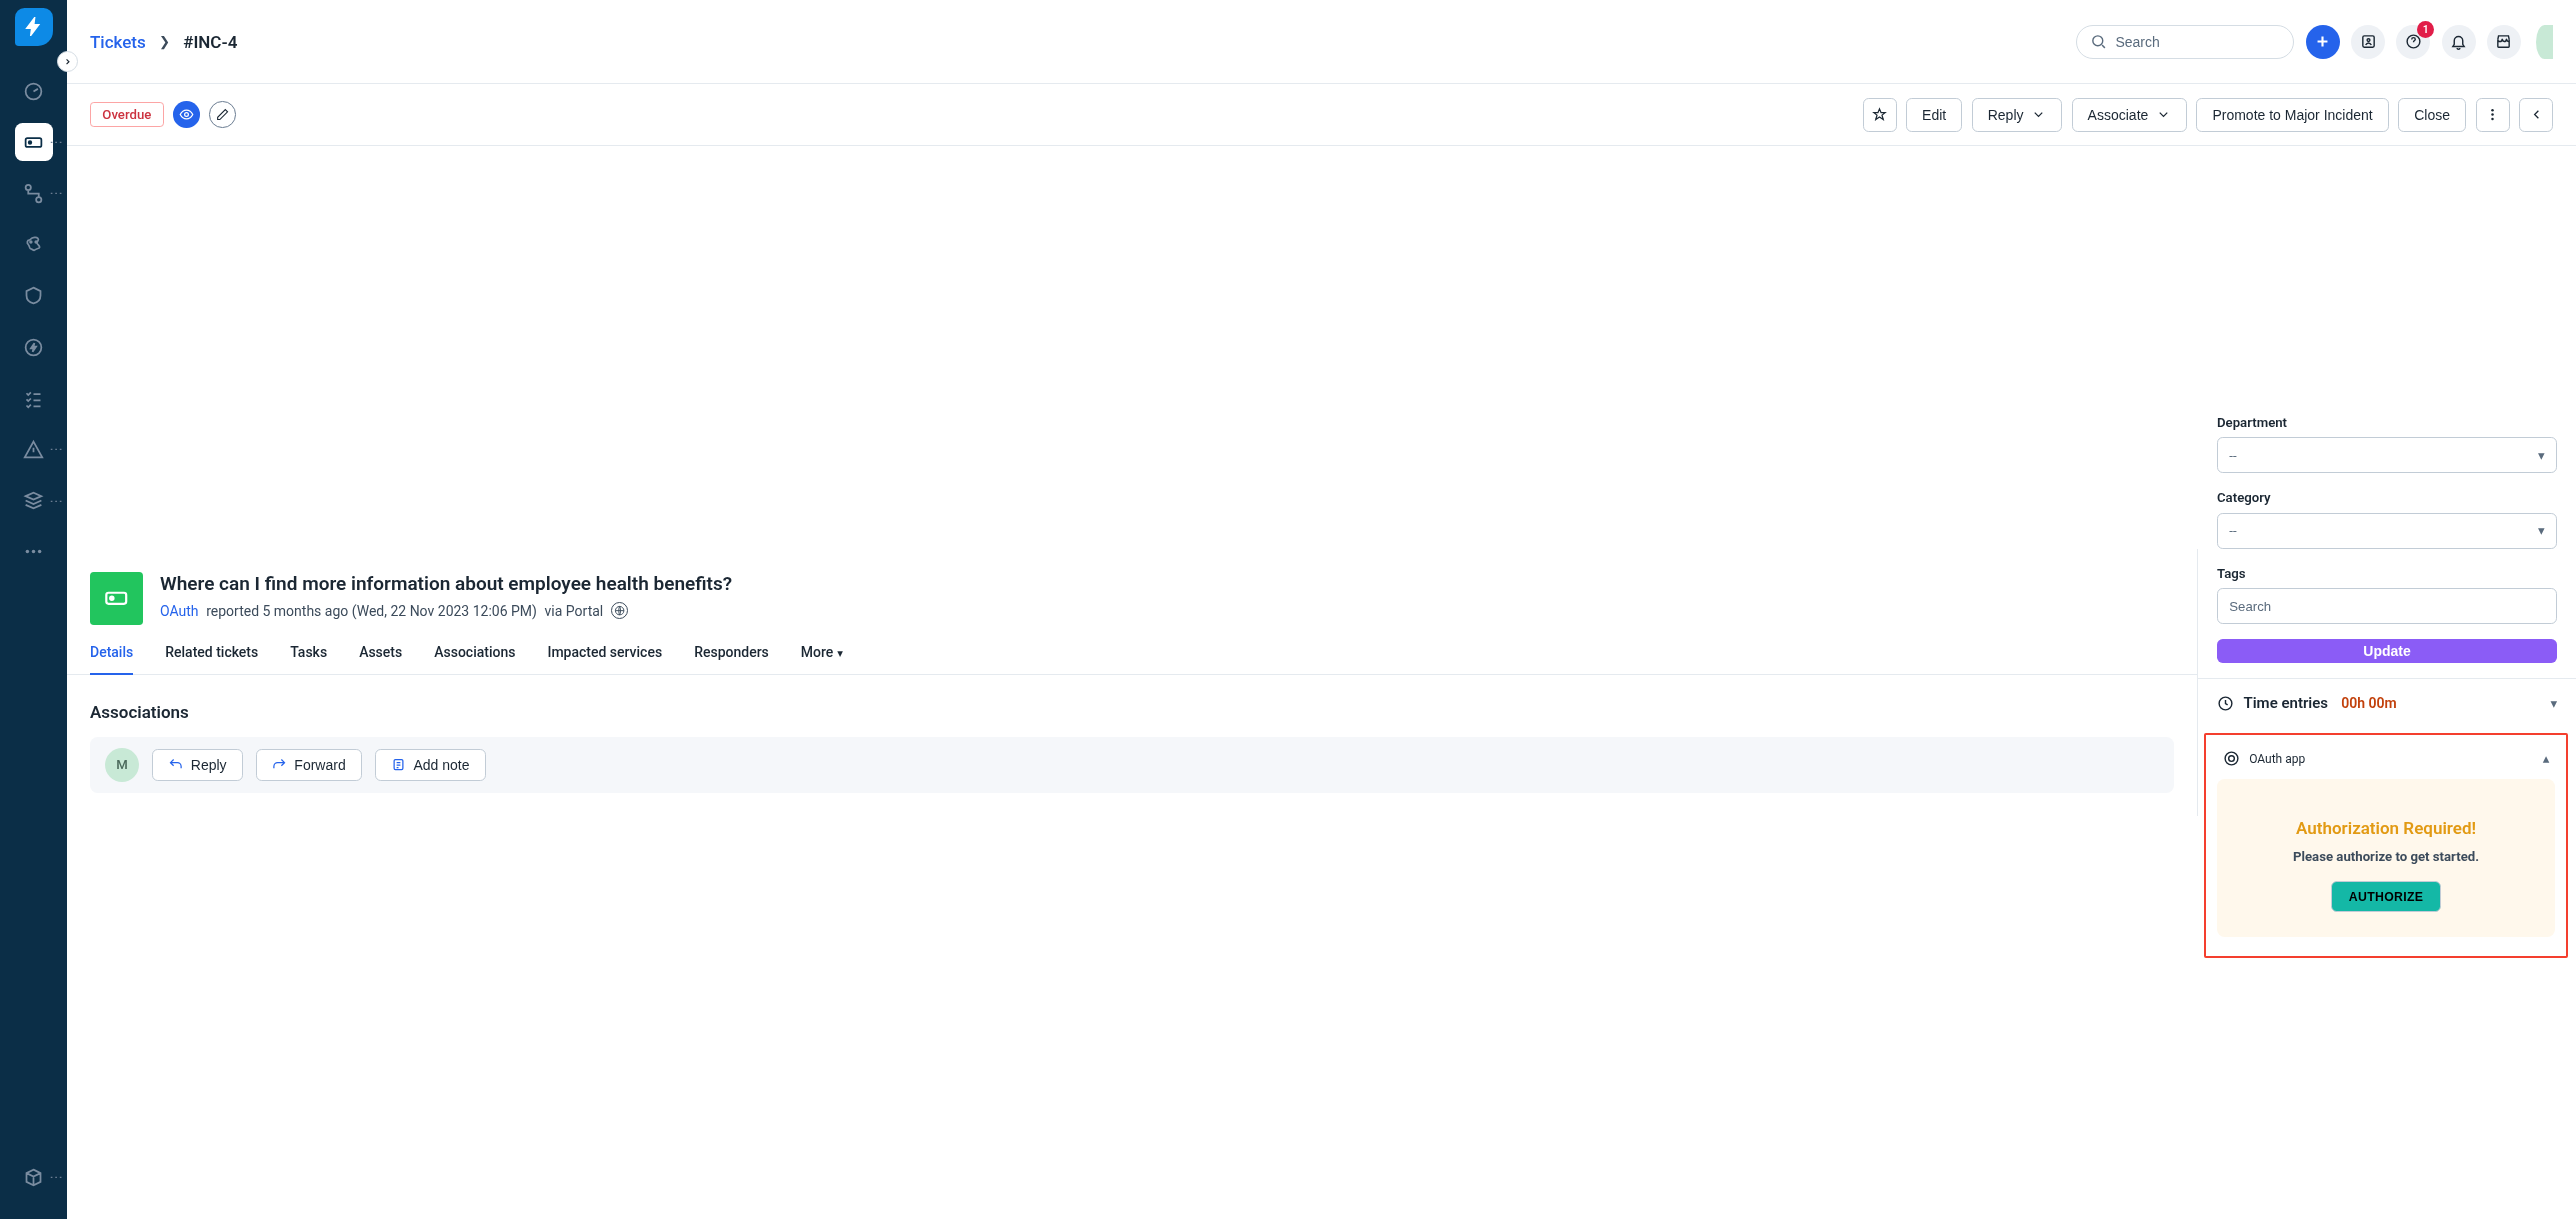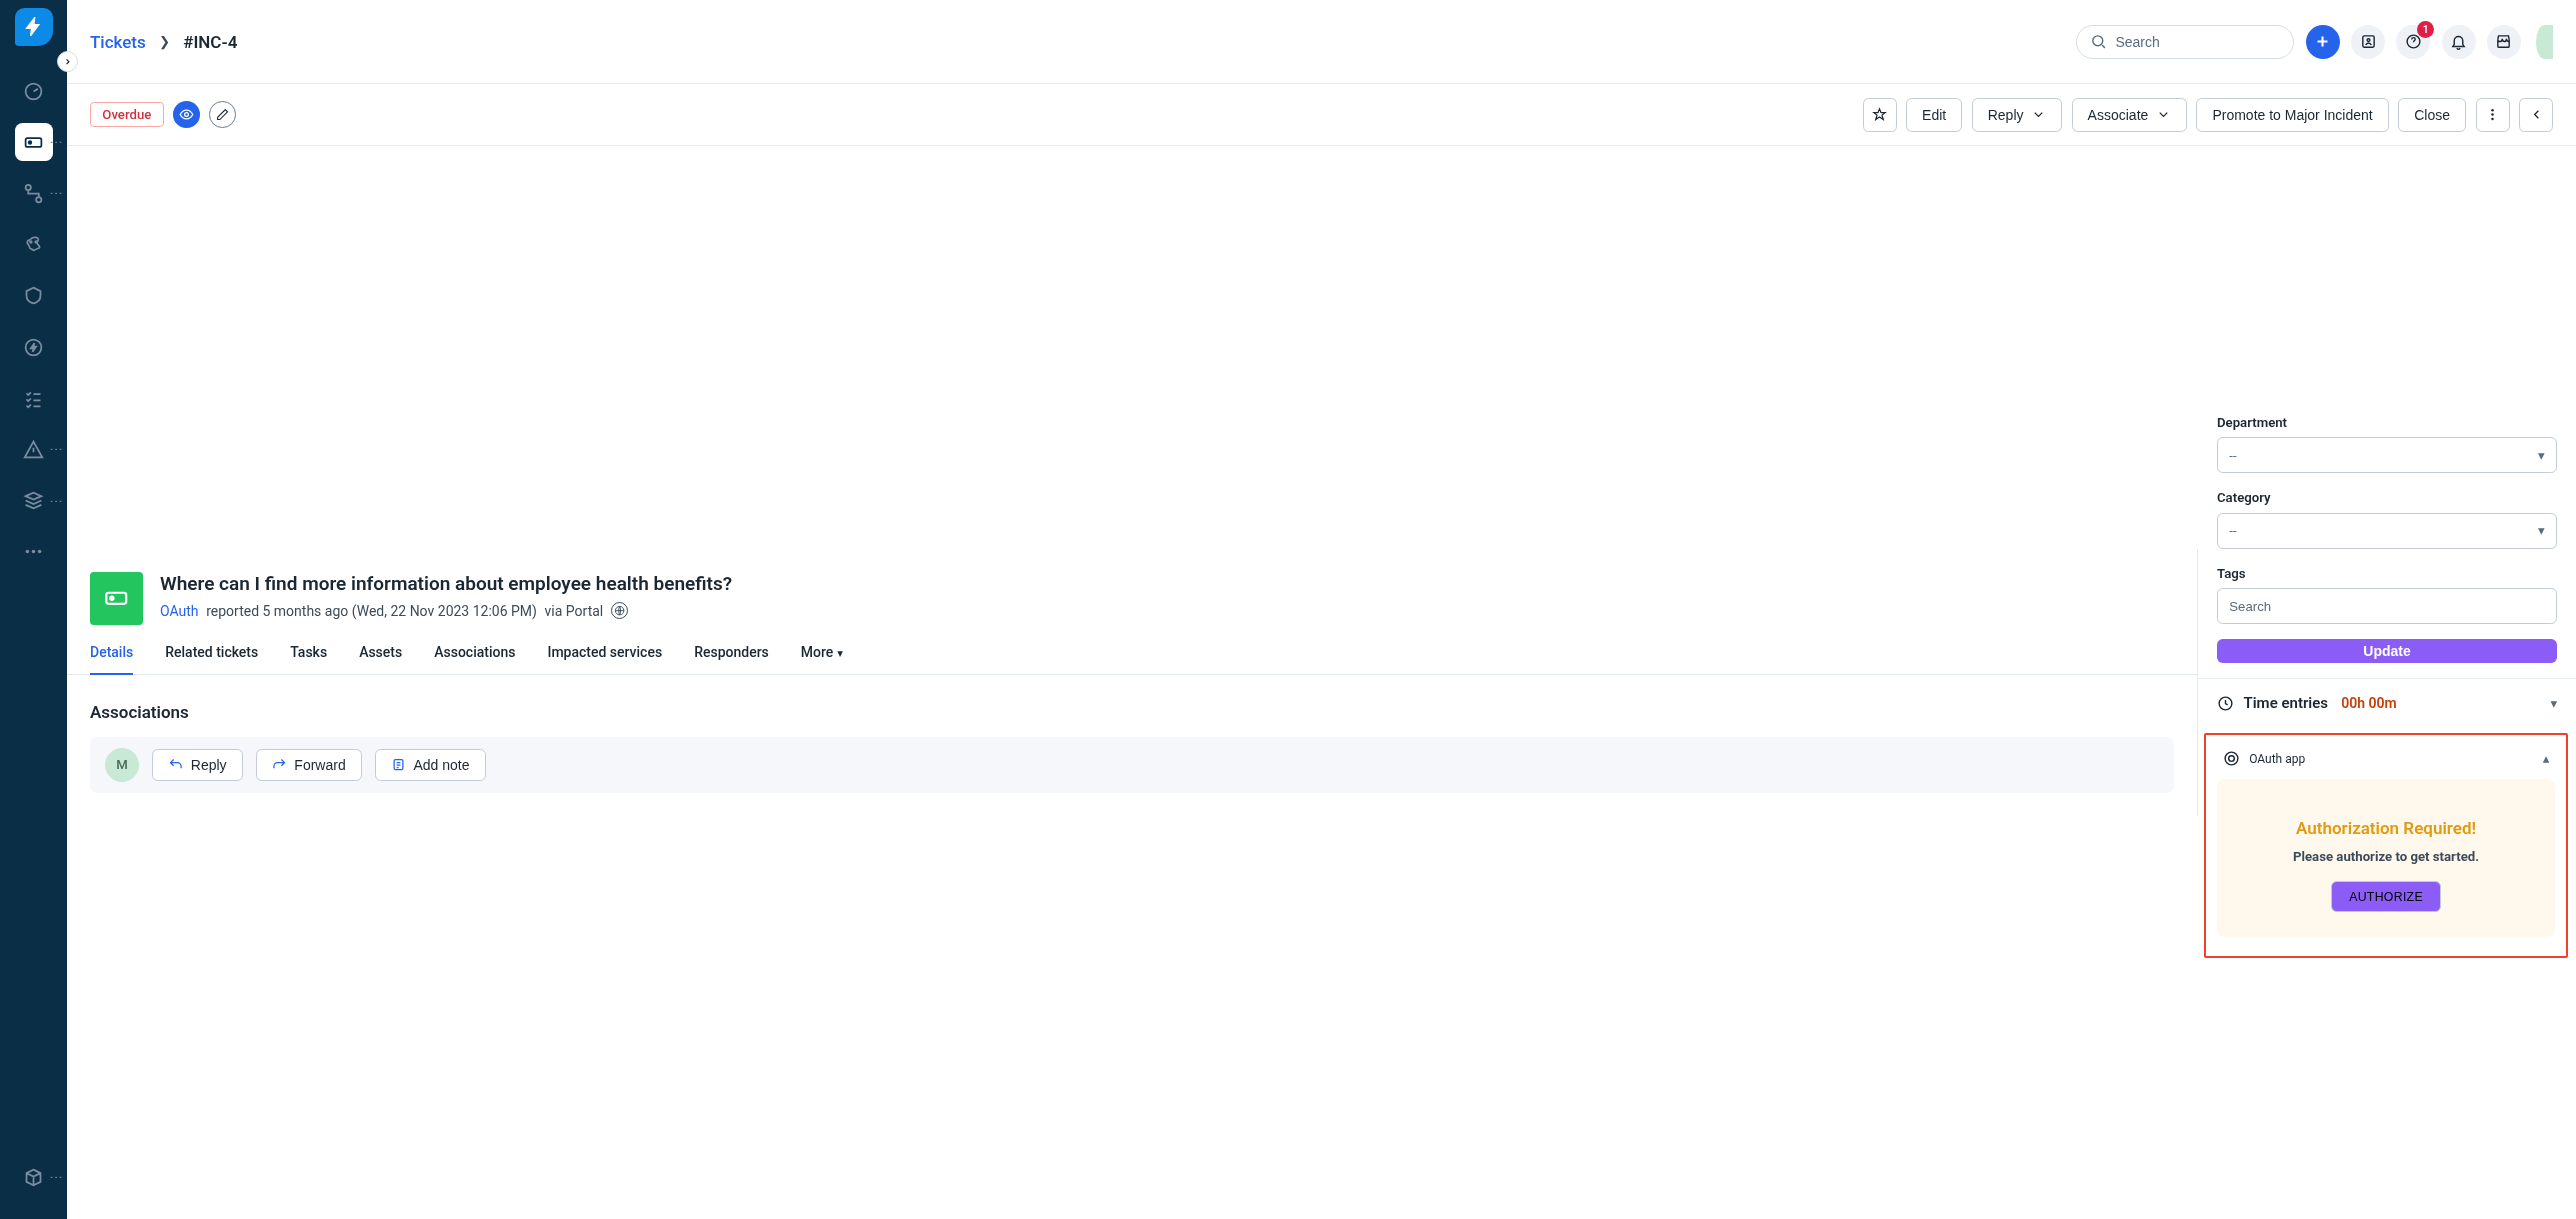--- a/index.html
+++ b/index.html
@@ -88,21 +88,21 @@
 .side-collapsible .value { font-size: 14px; font-weight: 600; color: #c2410c; margin-left: 3.8px; }
 .side-collapsible .chev { margin-left: auto; color: #5a6b7d; cursor: pointer; }
 
 .oauth-panel { border: 2.8px solid #f43f2e; margin: 5.7px 7.6px 7.6px 5.7px; padding: 5.7px 11.3px 19px 11.3px; border-radius: 1.9px; }
 .oauth-head { display: flex; align-items: center; gap: 9.5px; padding: 9.5px 5.7px 11.3px 5.7px; }
 .oauth-head .title { font-size: 12px; font-weight: 400; }
 .oauth-head .chev { margin-left: auto; color: #5a6b7d; cursor: pointer; }
 .oauth-body { background: #fff8ec; border-radius: 7.6px; padding: 23px 19px 24.6px 19px; text-align: center; }
 .oauth-body .req { color: #e29a13; font-size: 17px; font-weight: 600; margin-bottom: 11.3px; margin-top: 16px; }
 .oauth-body .desc { color: #3c4b5b; font-size: 13.2px; margin-bottom: 17px; font-weight: bold; }
-.oauth-body .auth-btn { border: 0.9px solid #c2ccd6; background: #8b5cf6; padding: 7.6px 17px; border-radius: 5.7px; font-weight: 400; font-size: 12.3px; letter-spacing: 0.3px; cursor: pointer; }
+.oauth-body .auth-btn { border: 0.9px solid #c2ccd6; background: #14b8a6; padding: 7.6px 17px; border-radius: 5.7px; font-weight: 700; font-size: 12.3px; letter-spacing: 0.3px; cursor: pointer; }
 
 svg { display: block; }
 </style>
 </head>
 <body>
 
 <div class="app">
 
   <nav class="sidenav">
     <div class="logo">

